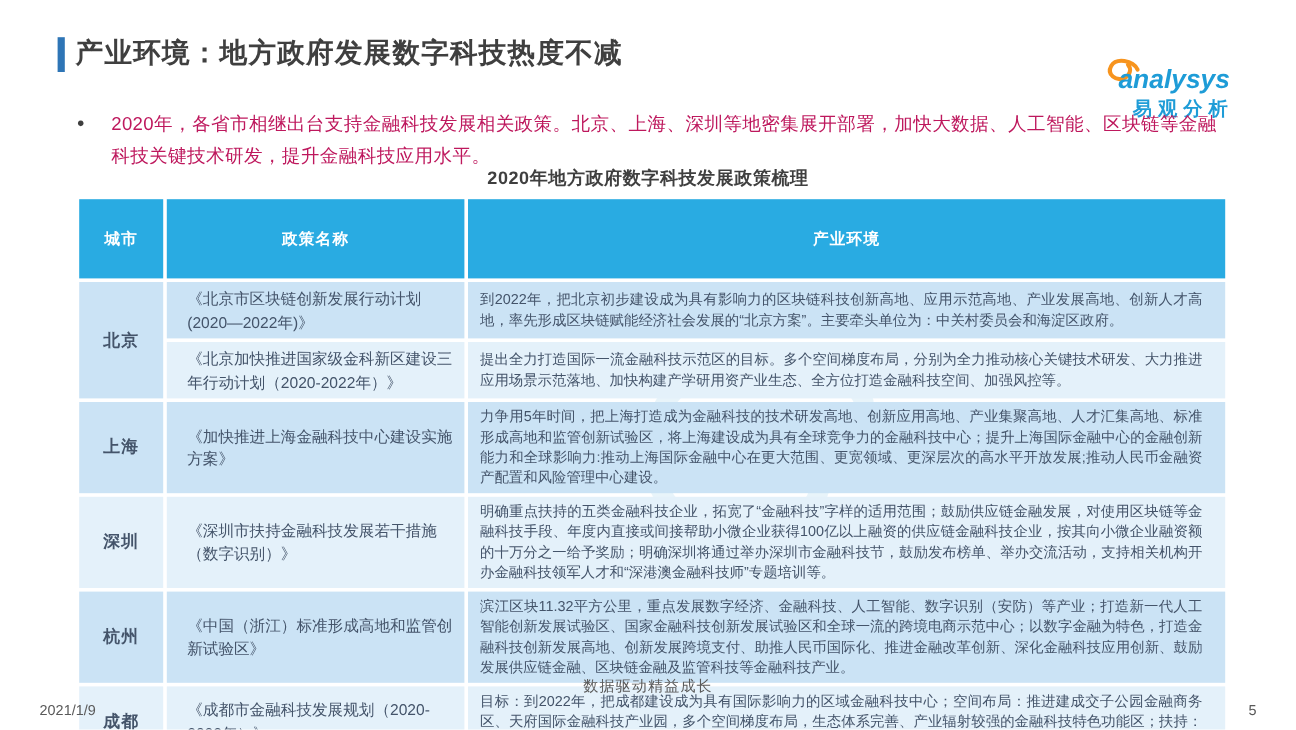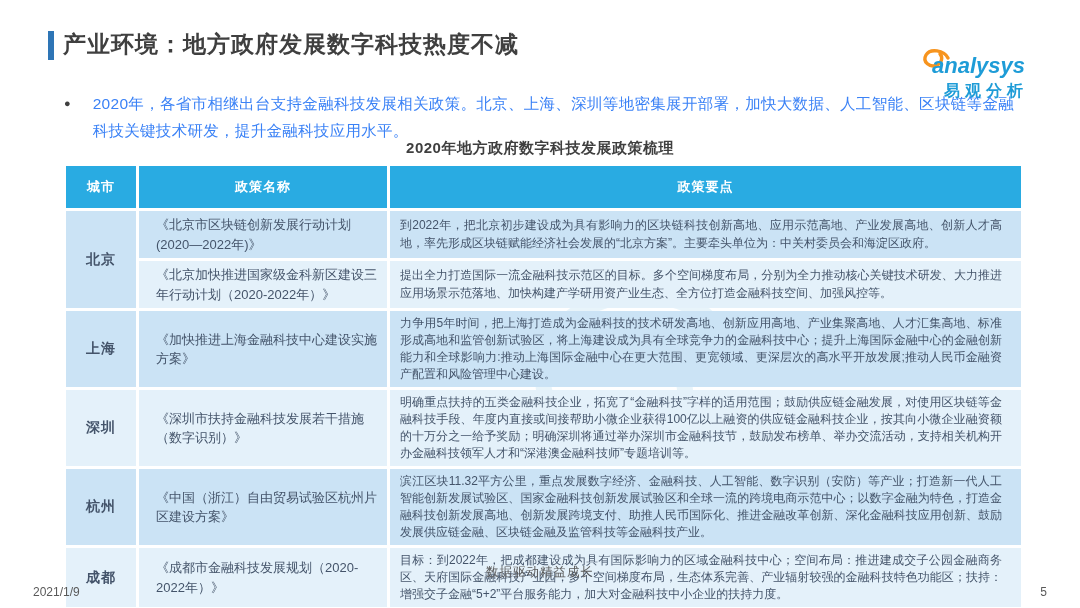--- a/index.html
+++ b/index.html
@@ -22,30 +22,30 @@
   }
   .title-row{position:absolute;top:28px;left:48px;display:flex;align-items:flex-end;}
   .accent-bar{width:6px;height:29px;background:var(--accent);margin-right:9px;margin-top:3px;}
   .slide-title{font-size:23px;font-weight:bold;color:#3F3F3F;letter-spacing:1px;line-height:1.3;}
 
   .logo{position:absolute;top:14px;right:28px;width:138px;text-align:right;margin-top:32px;}
   .logo svg{display:block;}
 
   .intro{position:absolute;top:90px;left:64px;width:950px;display:flex;}
   .intro .dot{font-size:11px;line-height:27px;margin-right:22px;color:#3F3F3F;}
-  .intro .txt{font-size:15.5px;line-height:1.75;text-align:justify;color:#3b82f6;letter-spacing:0.3px;}
+  .intro .txt{font-size:15.5px;line-height:1.75;text-align:justify;color:#be185d;letter-spacing:0.3px;}
 
   .table-title{position:absolute;top:139px;left:0;width:100%;text-align:center;
     font-size:15px;font-weight:bold;color:#3F3F3F;letter-spacing:0.5px;}
 
   .policy-table-wrap{position:absolute;top:163px;left:63px;width:955px;}
   table.policy{border-collapse:separate;border-spacing:3px;width:955px;table-layout:fixed;}
   table.policy th{
     background:var(--header-bg);color:#ffffff;font-size:13px;font-weight:bold;
-    padding:12px 4px;text-align:center;letter-spacing:1px;
+    padding:24px 4px;text-align:center;letter-spacing:1px;
   }
   table.policy td{color:var(--table-text);vertical-align:middle;}
   td.city{font-size:14px;font-weight:bold;text-align:center;letter-spacing:1px;}
   td.pname{font-size:13px;line-height:1.5;padding:4px 10px 4px 17px;}
   td.points{font-size:12px;line-height:1.42;padding:4px 19px 4px 10px;text-align:justify;}
   .bg-light{background:var(--row-light);}
   .bg-pale{background:var(--row-pale);}
 
   .watermark{position:absolute;top:275px;left:470px;opacity:0.10;pointer-events:none;}
 
@@ -85,21 +85,21 @@
   <table class="policy">
     <colgroup>
       <col style="width:70px">
         <col style="width:248px">
         <col style="width:631px">
     </colgroup>
     <thead>
       <tr>
         <th>城市</th>
         <th>政策名称</th>
-        <th>政策要点</th>
+        <th>产业环境</th>
       </tr>
     </thead>
     <tbody>
         <tr>
           <td class="city bg-light" rowspan="2">北京</td>
           <td class="pname bg-light">《北京市区块链创新发展行动计划(2020—2022年)》</td>
           <td class="points bg-light">到2022年，把北京初步建设成为具有影响力的区块链科技创新高地、应用示范高地、产业发展高地、创新人才高地，率先形成区块链赋能经济社会发展的“北京方案”。主要牵头单位为：中关村委员会和海淀区政府。</td>
         </tr>
         <tr>
           <td class="pname bg-pale">《北京加快推进国家级金科新区建设三年行动计划（2020-2022年）》</td>
@@ -110,21 +110,21 @@
           <td class="pname bg-light">《加快推进上海金融科技中心建设实施方案》</td>
           <td class="points bg-light">力争用5年时间，把上海打造成为金融科技的技术研发高地、创新应用高地、产业集聚高地、人才汇集高地、标准形成高地和监管创新试验区，将上海建设成为具有全球竞争力的金融科技中心；提升上海国际金融中心的金融创新能力和全球影响力:推动上海国际金融中心在更大范围、更宽领域、更深层次的高水平开放发展;推动人民币金融资产配置和风险管理中心建设。</td>
         </tr>
         <tr>
           <td class="city bg-pale" rowspan="1">深圳</td>
           <td class="pname bg-pale">《深圳市扶持金融科技发展若干措施（数字识别）》</td>
           <td class="points bg-pale">明确重点扶持的五类金融科技企业，拓宽了“金融科技”字样的适用范围；鼓励供应链金融发展，对使用区块链等金融科技手段、年度内直接或间接帮助小微企业获得100亿以上融资的供应链金融科技企业，按其向小微企业融资额的十万分之一给予奖励；明确深圳将通过举办深圳市金融科技节，鼓励发布榜单、举办交流活动，支持相关机构开办金融科技领军人才和“深港澳金融科技师”专题培训等。</td>
         </tr>
         <tr>
           <td class="city bg-light" rowspan="1">杭州</td>
-          <td class="pname bg-light">《中国（浙江）自由贸易试验区杭州片区建设方案》</td>
+          <td class="pname bg-light">《中国（浙江）标准形成高地和监管创新试验区》</td>
           <td class="points bg-light">滨江区块11.32平方公里，重点发展数字经济、金融科技、人工智能、数字识别（安防）等产业；打造新一代人工智能创新发展试验区、国家金融科技创新发展试验区和全球一流的跨境电商示范中心；以数字金融为特色，打造金融科技创新发展高地、创新发展跨境支付、助推人民币国际化、推进金融改革创新、深化金融科技应用创新、鼓励发展供应链金融、区块链金融及监管科技等金融科技产业。</td>
         </tr>
         <tr>
           <td class="city bg-pale" rowspan="1">成都</td>
           <td class="pname bg-pale">《成都市金融科技发展规划（2020-2022年）》</td>
           <td class="points bg-pale">目标：到2022年，把成都建设成为具有国际影响力的区域金融科技中心；空间布局：推进建成交子公园金融商务区、天府国际金融科技产业园，多个空间梯度布局，生态体系完善、产业辐射较强的金融科技特色功能区；扶持：增强交子金融“5+2”平台服务能力，加大对金融科技中小企业的扶持力度。</td>
         </tr>
       </tbody>
   </table>
 </div>

